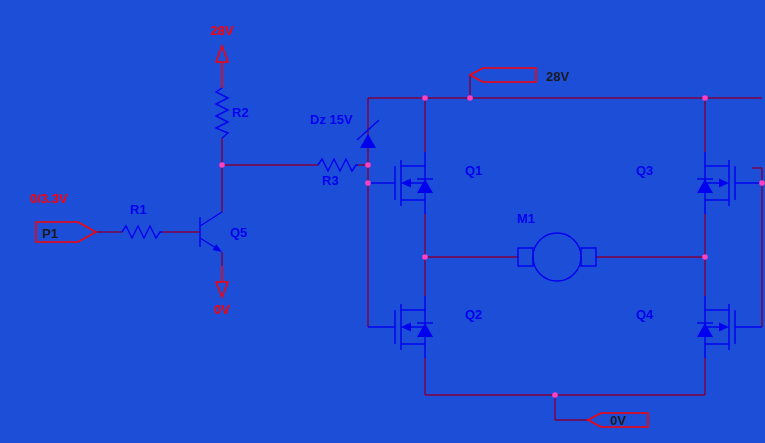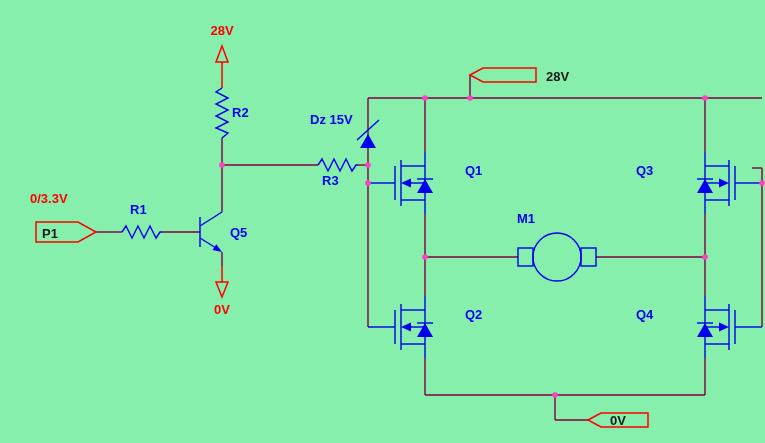--- a/index.html
+++ b/index.html
@@ -1,16 +1,16 @@
 <!DOCTYPE html>
 <html style="--wire: #800040; --symbol: #0000ee; --power: #ff0000; --junction: #ff40c0; --terminal: #1a1a1a;"><head>
 <meta charset="utf-8">
 <style>
   html,body{margin:0;padding:0;background:#ffffff;}
-  .stage{position:relative;width:765px;height:443px;background:#86efac;overflow:hidden;
+  .stage{position:relative;width:765px;height:443px;background:#1d4ed8;overflow:hidden;
          font-family:"Liberation Sans",sans-serif;}
   svg text{font-family:"Liberation Sans",sans-serif;}
   .wire{stroke:var(--wire,#800040);stroke-width:1.4;fill:none;}
   .sym{stroke:var(--symbol,#0000ee);stroke-width:1.4;fill:none;}
   .symfill{fill:var(--symbol,#0000ee);stroke:none;}
   .red{stroke:var(--power,#ff0000);stroke-width:1.5;fill:none;}
   .dot{fill:var(--junction,#ff40c0);stroke:none;}
   .lbl-blue{fill:var(--symbol,#0000ee);font-size:13px;font-weight:bold;}
   .lbl-red{fill:var(--power,#ff0000);font-size:13px;font-weight:bold;}
   .lbl-dark{fill:var(--terminal,#1a1a1a);font-size:13px;font-weight:bold;}

